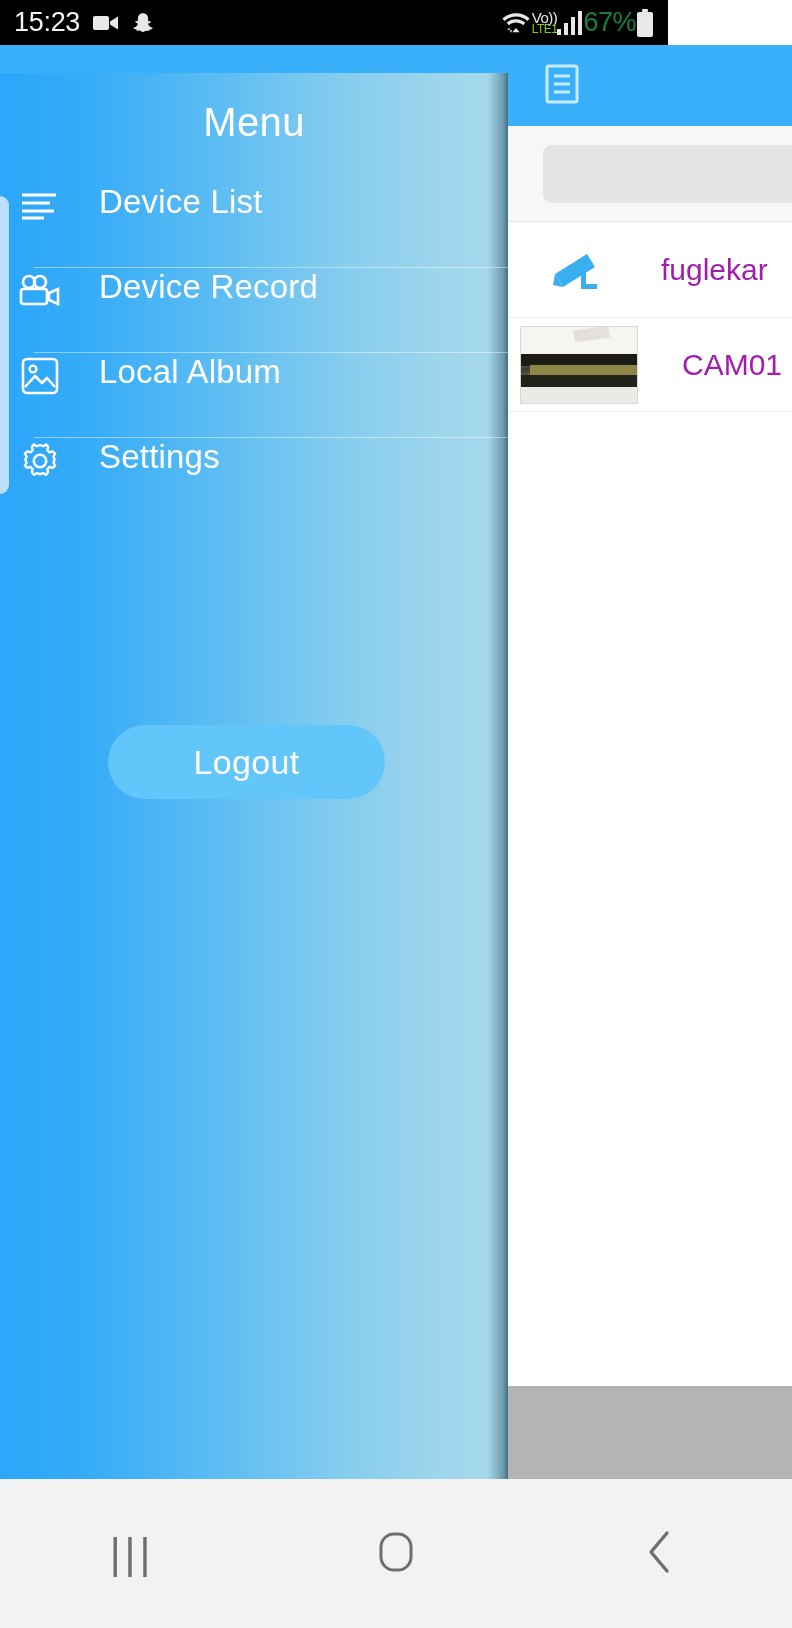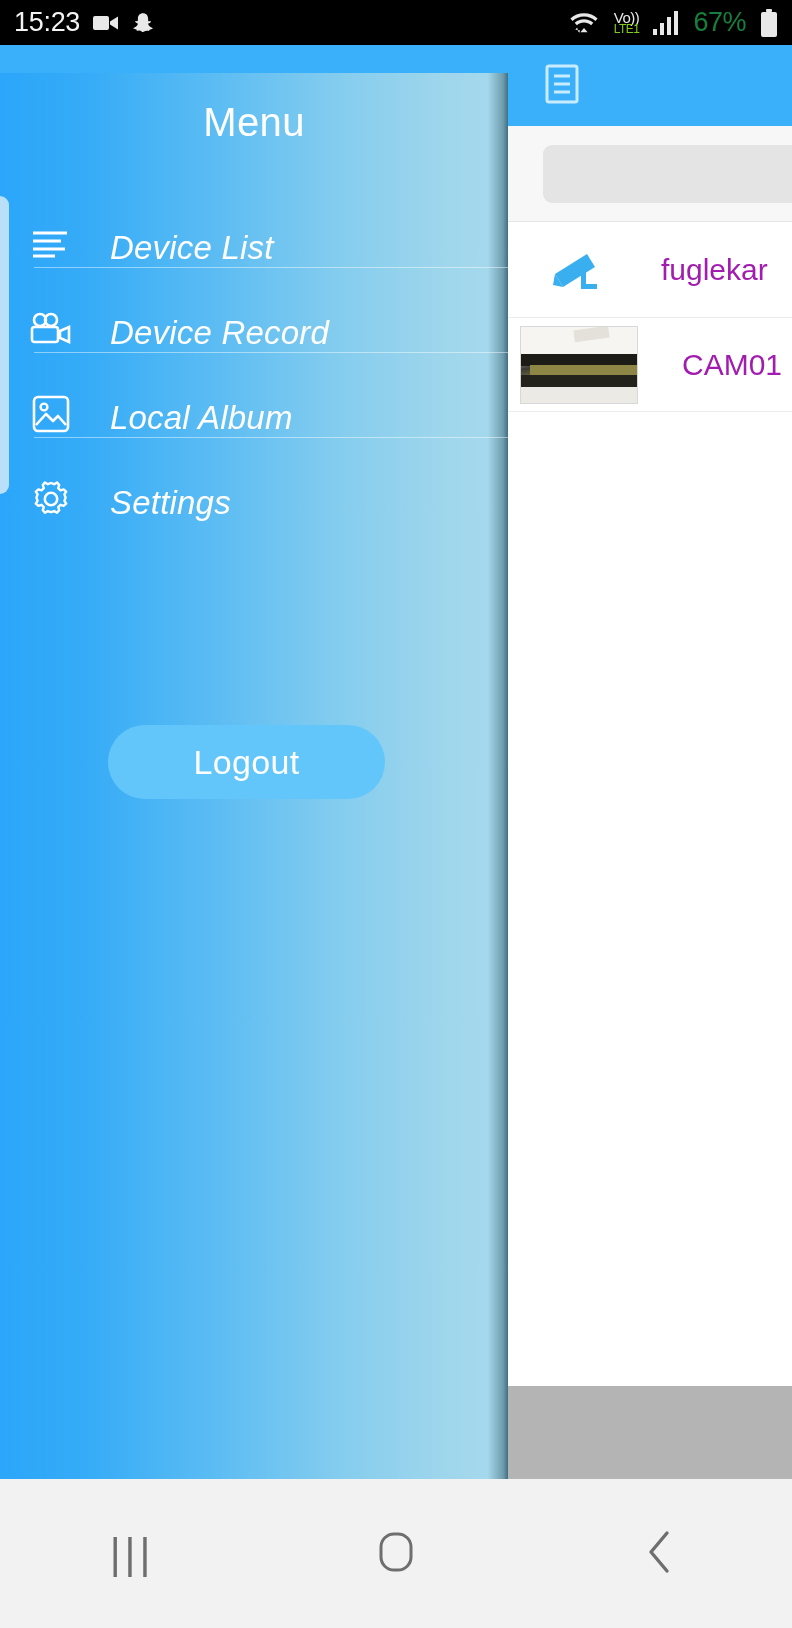--- a/index.html
+++ b/index.html
@@ -12,35 +12,35 @@
   #screen {
     position: relative;
     width: 792px; height: 1628px;
     overflow: hidden;
     background: #ffffff;
   }
 
   
   #status-bar {
     position: absolute; top: 0; left: 0;
-    width: 792px; height: 45px;
+    width: 668px; height: 45px;
     background: #000000;
     display: flex; align-items: center;
     padding: 0 14px;
     color: #f2f2f2;
   }
   .sb-left { display: flex; align-items: center; gap: 13px; }
   .sb-clock {
     font-size: 27px; letter-spacing: -0.3px;
     color: #f4f4f4; font-weight: 400;
     line-height: 1;
   }
   .sb-right {
     margin-left: auto;
-    display: flex; align-items: center; gap: 14px;
+    display: flex; align-items: center; gap: 0;
   }
   .sb-batt-text {
     font-size: 27px; color: #15803d; line-height: 1;
     letter-spacing: -0.5px;
   }
   .ico { display: inline-block; line-height: 0; }
 
   
   #device-panel {
     position: absolute;
@@ -122,25 +122,24 @@
   #drawer-title {
     text-align: center;
     color: #ffffff;
     font-size: 40px;
     font-weight: 400;
     margin-top: 27px;
     letter-spacing: 0.4px;
   }
   #menu-list { margin-top: 38px; }
   .menu-item {
-    display: flex; align-items: flex-end;
+    display: flex; align-items: flex-start;
     height: 84px;
-    padding-left: 28px;
+    padding-left: 17px;
     cursor: pointer;
-    font-style: italic;
   }
   .menu-icon {
     width: 46px; height: 46px;
     display: flex; align-items: center; justify-content: center;
     flex: none;
   }
   .menu-label {
     margin-left: 36px;
     color: #ffffff;
     font-size: 33px;

